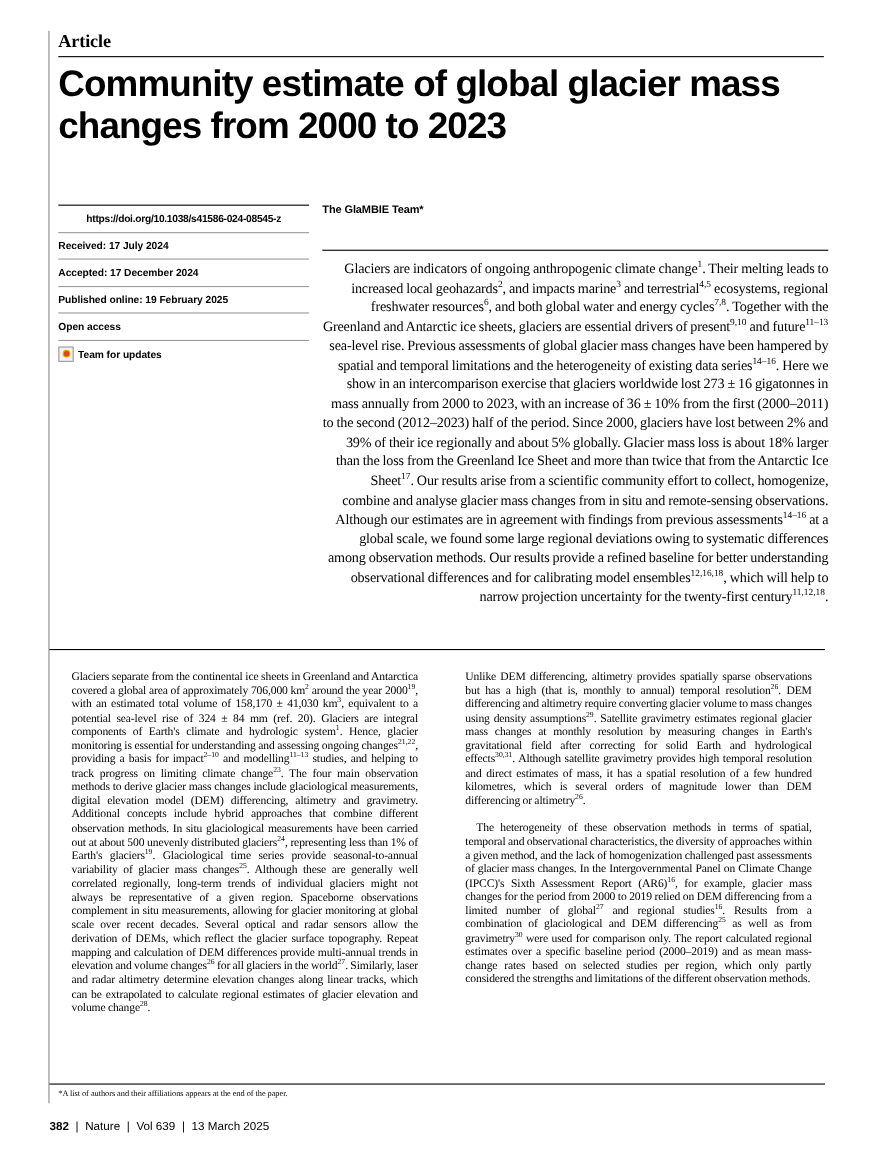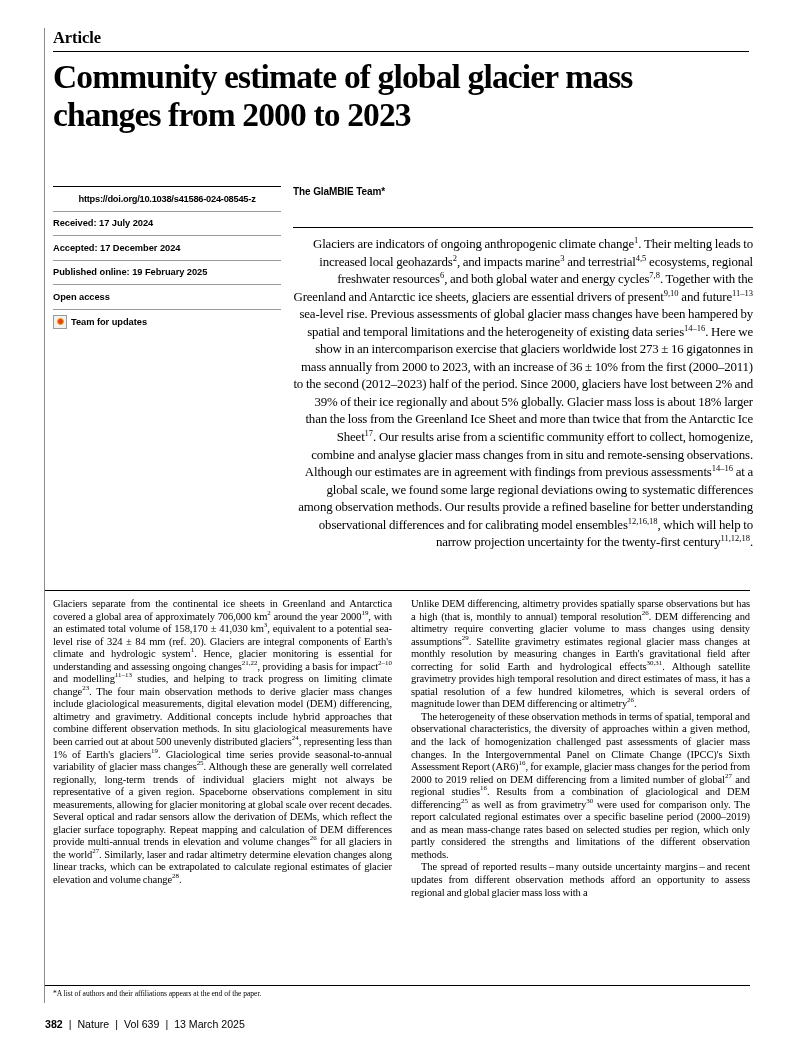--- a/index.html
+++ b/index.html
@@ -49,21 +49,21 @@
     line-height: 20px;
     padding-bottom: 3px;
   }
   .kicker-rule {
     border-top: 1px solid #000;
     width: 696px;
     margin-bottom: 6px;
   }
 
   .title {
-    font-family: Liberation Serif, serif;
+    font-family: Liberation Sans, sans-serif;
     font-weight: bold;
     font-size: 33.5px;
     line-height: 38px;
     letter-spacing: -0.85px;
     width: 700px;
     margin: 0;
     padding: 0;
   }
   .title .t-line { display: block; white-space: nowrap; }
 
@@ -173,21 +173,21 @@
   .col {
     width: 339px;
     font-family: "Liberation Serif", serif;
     font-size: 10.55px;
     line-height: 12.55px;
     text-align: justify;
     letter-spacing: -0.12px;
     word-spacing: -0.35px;
     hyphens: none;
   }
-  .col p { margin: 0; }
+  .col p { margin: 12px; }
   .col p.indent { text-indent: 10px; }
 
   
   .foot-rule {
     position: absolute;
     left: 45px;
     top: 985px;
     width: 705px;
     border-top: 0.9px solid #000;
   }
@@ -265,21 +265,20 @@
 
   <div class="body-rule"></div>
 
   <div class="cols">
     <div class="col">
       <p>Glaciers separate from the continental ice sheets in Greenland and Antarctica covered a global area of approximately 706,000 km<sup>2</sup> around the year 2000<sup>19</sup>, with an estimated total volume of 158,170 ± 41,030 km<sup>3</sup>, equivalent to a potential sea-level rise of 324 ± 84 mm (ref. 20). Glaciers are integral components of Earth's climate and hydrologic system<sup>1</sup>. Hence, glacier monitoring is essential for understanding and assessing ongoing changes<sup>21,22</sup>, providing a basis for impact<sup>2–10</sup> and modelling<sup>11–13</sup> studies, and helping to track progress on limiting climate change<sup>23</sup>. The four main observation methods to derive glacier mass changes include glaciological measurements, digital elevation model (DEM) differencing, altimetry and gravimetry. Additional concepts include hybrid approaches that combine different observation methods. In situ glaciological measurements have been carried out at about 500 unevenly distributed glaciers<sup>24</sup>, representing less than 1% of Earth's glaciers<sup>19</sup>. Glaciological time series provide seasonal-to-annual variability of glacier mass changes<sup>25</sup>. Although these are generally well correlated regionally, long-term trends of individual glaciers might not always be representative of a given region. Spaceborne observations complement in situ measurements, allowing for glacier monitoring at global scale over recent decades. Several optical and radar sensors allow the derivation of DEMs, which reflect the glacier surface topography. Repeat mapping and calculation of DEM differences provide multi-annual trends in elevation and volume changes<sup>26</sup> for all glaciers in the world<sup>27</sup>. Similarly, laser and radar altimetry determine elevation changes along linear tracks, which can be extrapolated to calculate regional estimates of glacier elevation and volume change<sup>28</sup>.</p>
     </div>
     <div class="col">
       <p>Unlike DEM differencing, altimetry provides spatially sparse observations but has a high (that is, monthly to annual) temporal resolution<sup>26</sup>. DEM differencing and altimetry require converting glacier volume to mass changes using density assumptions<sup>29</sup>. Satellite gravimetry estimates regional glacier mass changes at monthly resolution by measuring changes in Earth's gravitational field after correcting for solid Earth and hydrological effects<sup>30,31</sup>. Although satellite gravimetry provides high temporal resolution and direct estimates of mass, it has a spatial resolution of a few hundred kilometres, which is several orders of magnitude lower than DEM differencing or altimetry<sup>26</sup>.</p>
       <p class="indent">The heterogeneity of these observation methods in terms of spatial, temporal and observational characteristics, the diversity of approaches within a given method, and the lack of homogenization challenged past assessments of glacier mass changes. In the Intergovernmental Panel on Climate Change (IPCC)'s Sixth Assessment Report (AR6)<sup>16</sup>, for example, glacier mass changes for the period from 2000 to 2019 relied on DEM differencing from a limited number of global<sup>27</sup> and regional studies<sup>16</sup>. Results from a combination of glaciological and DEM differencing<sup>25</sup> as well as from gravimetry<sup>30</sup> were used for comparison only. The report calculated regional estimates over a specific baseline period (2000–2019) and as mean mass-change rates based on selected studies per region, which only partly considered the strengths and limitations of the different observation methods.</p>
-      <p class="indent">The spread of reported results – many outside uncertainty margins – and recent updates from different observation methods afford an opportunity to assess regional and global glacier mass loss with a</p>
     </div>
   </div>
 
   <div class="foot-rule"></div>
   <div class="footnote">*A list of authors and their affiliations appears at the end of the paper.</div>
 
   <div class="colophon">
     <span class="pg">382</span>
     <span class="sep">|</span>
     <span>Nature</span>

